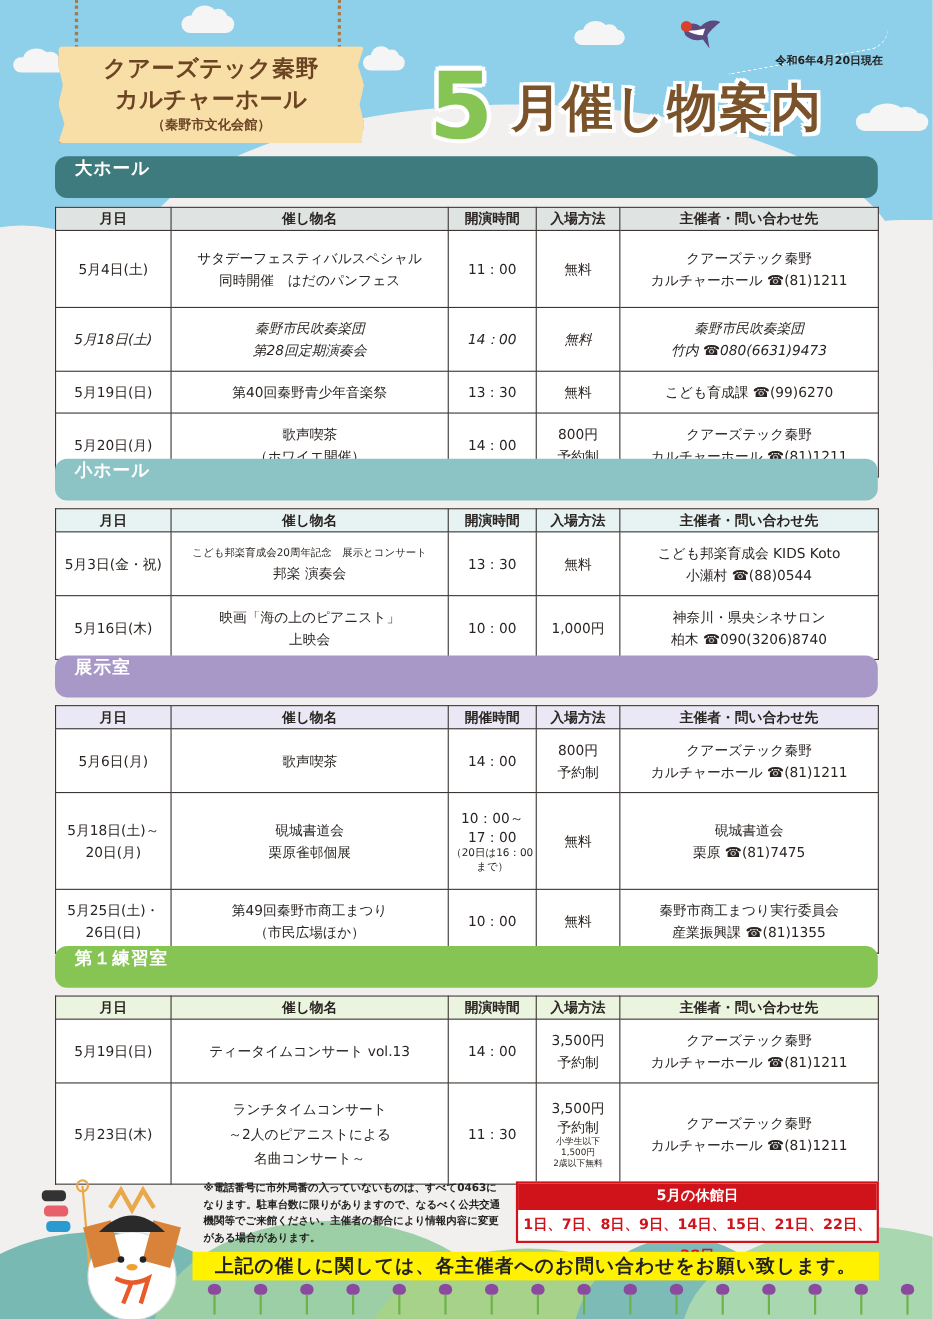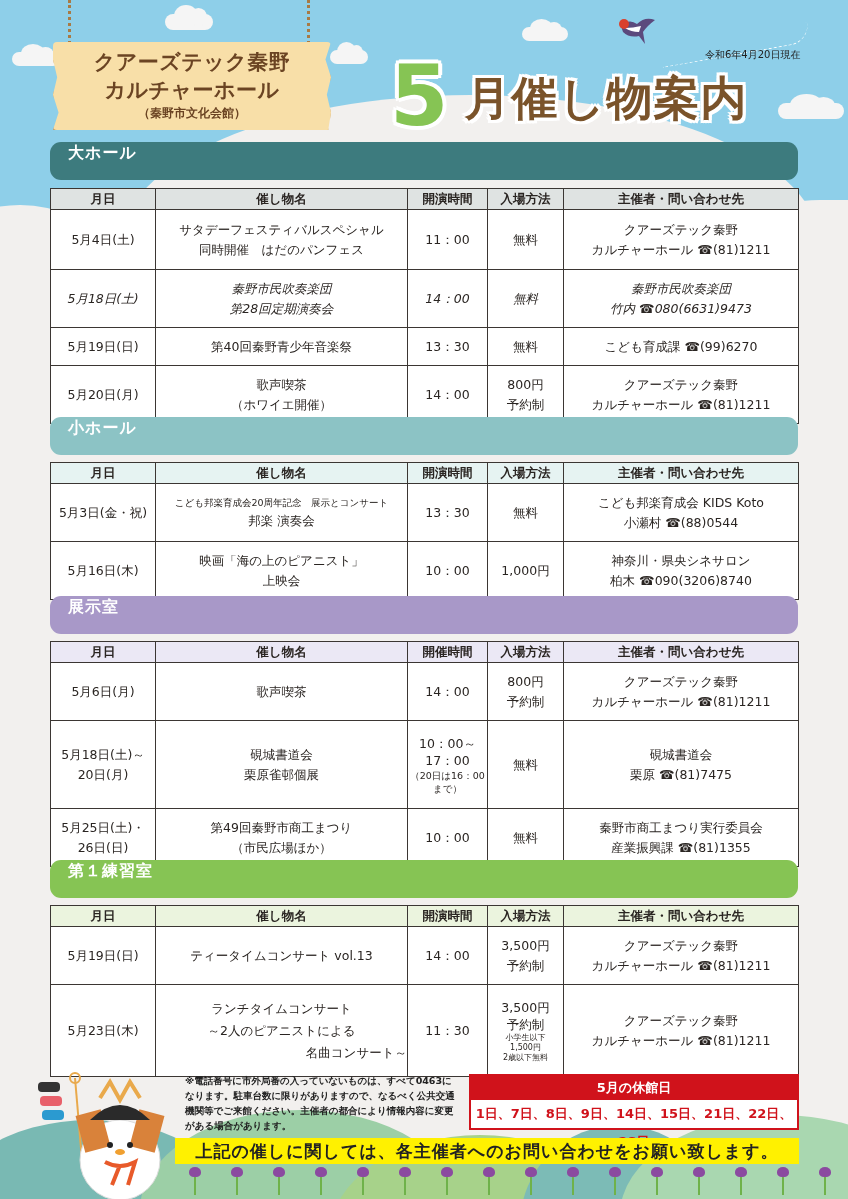--- a/index.html
+++ b/index.html
@@ -59,21 +59,21 @@
   .title-num {
     font-size: 84px; font-weight: bold; color: #86c454; line-height: 84px;
     font-family: "DejaVu Sans", sans-serif;
     text-shadow: 3px 3px 0 #fff, -3px -3px 0 #fff, 3px -3px 0 #fff, -3px 3px 0 #fff, 0 4px 0 #fff, 4px 0 0 #fff, -4px 0 0 #fff, 0 -4px 0 #fff;
   }
   .title-text {
     font-size: 46px; font-weight: bold; color: #7a532a; margin-left: 16px; margin-bottom: 8px;
     letter-spacing: 1px;
     text-shadow: 3px 3px 0 #fff, -3px -3px 0 #fff, 3px -3px 0 #fff, -3px 3px 0 #fff, 0 3px 0 #fff, 3px 0 0 #fff, -3px 0 0 #fff, 0 -3px 0 #fff;
   }
-  .as-of { position: absolute; left: 705px; top: 48px; font-size: 10px; color: #222; font-weight: normal; text-align: center; }
+  .as-of { position: absolute; left: 705px; top: 48px; font-size: 10px; color: #222; font-weight: bold; text-align: center; }
   .swallow { position: absolute; left: 615px; top: 12px; width: 40px; height: 36px; }
   .swallow-trail {
     position: absolute; left: 660px; top: 35px; width: 150px; height: 20px;
     border-bottom: 1.5px dashed #fff; border-radius: 0 0 80px 0; transform: rotate(-10deg);
   }
 
   .section { position: absolute; left: 50px; width: 748px; }
   .sec-bar {
     height: 38px; border-radius: 11px; color: #fff; font-weight: bold; font-size: 16px;
     padding-left: 18px; line-height: 22px; letter-spacing: 1px;
@@ -166,21 +166,21 @@
         <col class="c5">
       </colgroup>
     <tbody>
         <tr style="background:#dfe3e2;">
       <th>月日</th>
       <th>催し物名</th>
       <th>開演時間</th>
       <th>入場方法</th>
       <th>主催者・問い合わせ先</th>
     </tr>
-    <tr style="height:60px;">
+    <tr style="height:70px;">
       <td>
             <span class="line">5月4日(土)</span>
           </td>
       <td>
             <span class="line">サタデーフェスティバルスペシャル</span>
             <span class="line">同時開催　はだのパンフェス</span>
           </td>
       <td>
             <span class="line">11：00</span>
           </td>
@@ -433,21 +433,21 @@
             <span class="line">カルチャーホール ☎(81)1211</span>
           </td>
     </tr>
     <tr style="height:92px;">
       <td>
             <span class="line">5月23日(木)</span>
           </td>
       <td>
             <span class="line" style="line-height:22px;">ランチタイムコンサート</span>
             <span class="line" style="line-height:22px;">～2人のピアニストによる</span>
-            <span class="line" style="line-height:22px;text-align:right;">名曲コンサート～</span>
+            <span class="line" style="line-height:22px;">名曲コンサート～</span>
           </td>
       <td>
             <span class="line">11：30</span>
           </td>
       <td>
             <span class="line" style="line-height:17px;">3,500円</span>
             <span class="line" style="line-height:17px;">予約制</span>
             <span class="tiny">小学生以下</span>
             <span class="tiny">1,500円</span>
             <span class="tiny">2歳以下無料</span>

